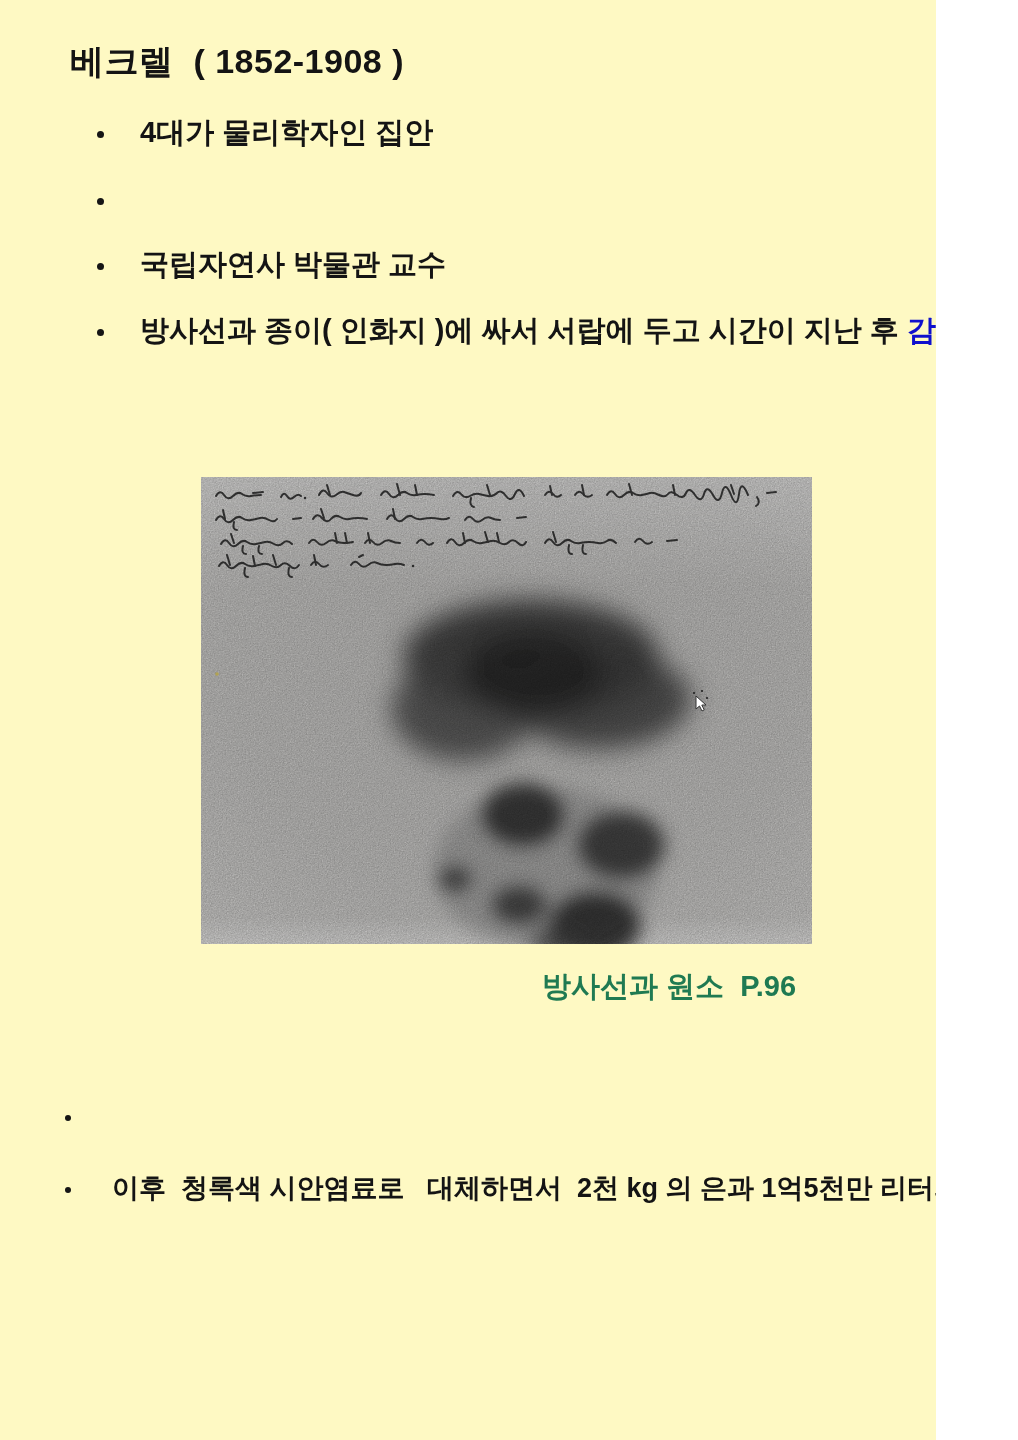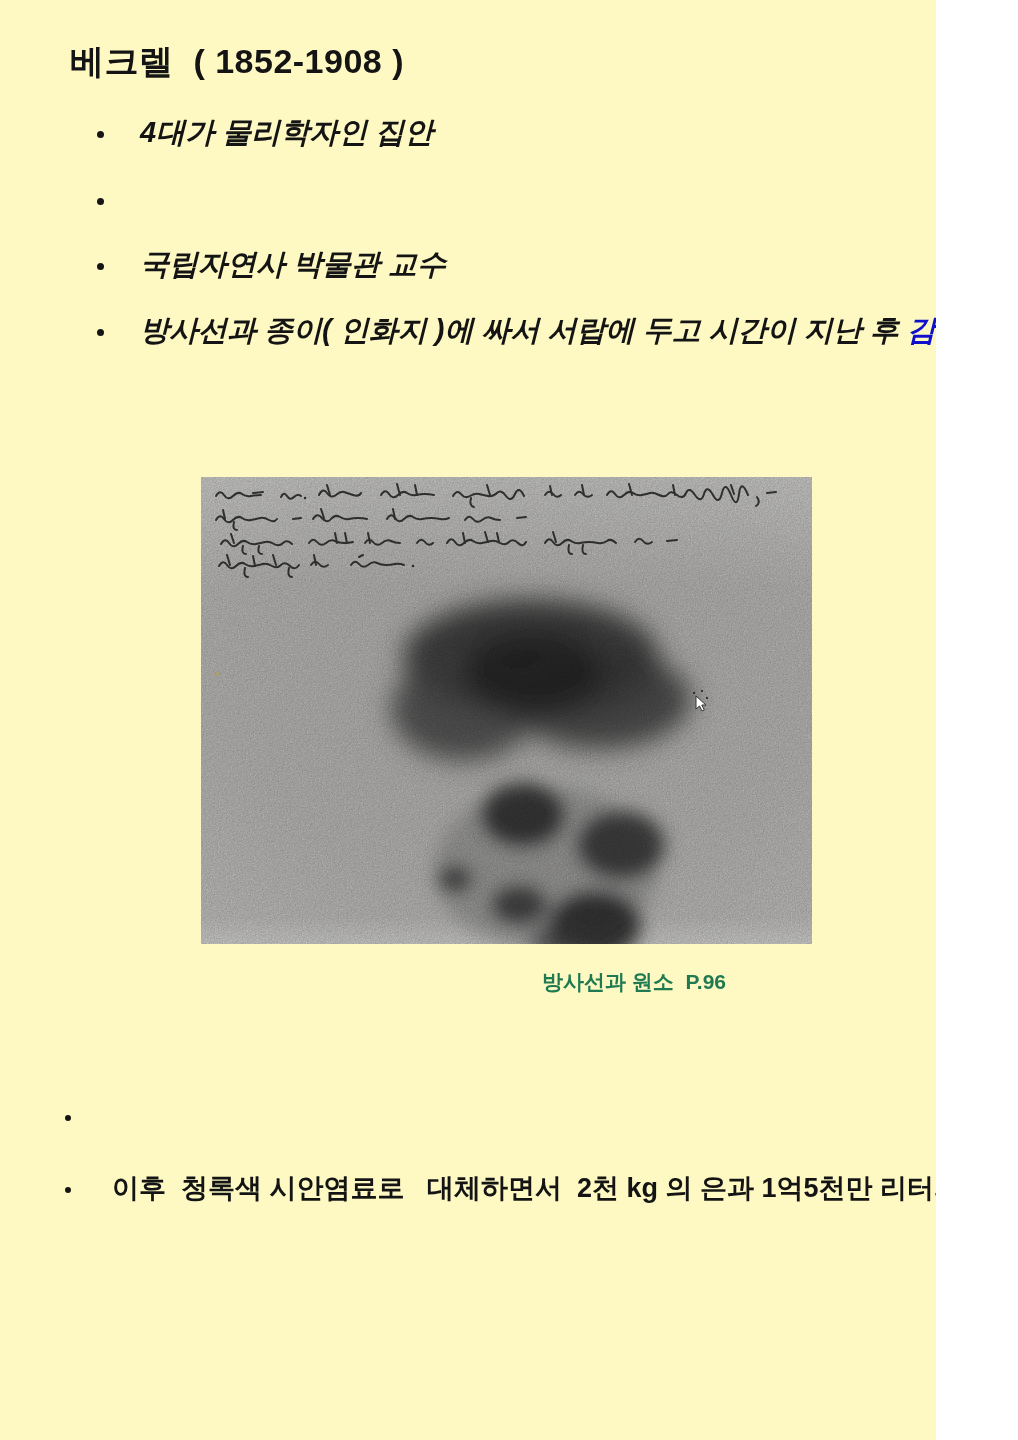--- a/index.html
+++ b/index.html
@@ -5,31 +5,31 @@
   html,body{margin:0;padding:0;background:#ffffff;}
   #page{
     position:relative;
     width:936px;height:1440px;
     background:#fef9c3;
     font-family:"Liberation Sans","DejaVu Sans",sans-serif;
     overflow:hidden;
   }
   .txt{position:absolute;white-space:pre;color:#141414;font-weight:700;line-height:1.15;}
   .title{left:70px;top:42px;font-size:34px;letter-spacing:.5px;}
-  .bullet-text{left:140px;font-size:29px;font-style:italic;}
+  .bullet-text{left:140px;font-size:29px;}
   .dot{position:absolute;width:7px;height:7px;border-radius:50%;background:#151515;}
   .dot.top-dot{left:97px;}
   .b1{top:116px}.d1{top:131px}
   .b2{top:183px}.d2{top:198px}
   .b3{top:248px}.d3{top:263px}
   .b4l1{top:314px}.d4{top:329px}
   .b4l2{top:381px}
   .hl{color:#0f10cd;}
   .photo-wrap{position:absolute;left:201px;top:477px;width:611px;height:467px;}
-  .caption{left:542px;top:970px;font-size:21px;color:#1f7a52;}
+  .caption{left:542px;top:970px;font-size:29px;color:#1f7a52;}
   .bottom-text{left:112px;font-size:27px;}
   .dot.bot-dot{left:65px;width:6px;height:6px;}
   .bb1{top:1101px}.bd1{top:1115px}
   .bb2{top:1173px}.bd2{top:1187px}
 </style>
 </head>
 <body>
 
 <div id="page">
 

